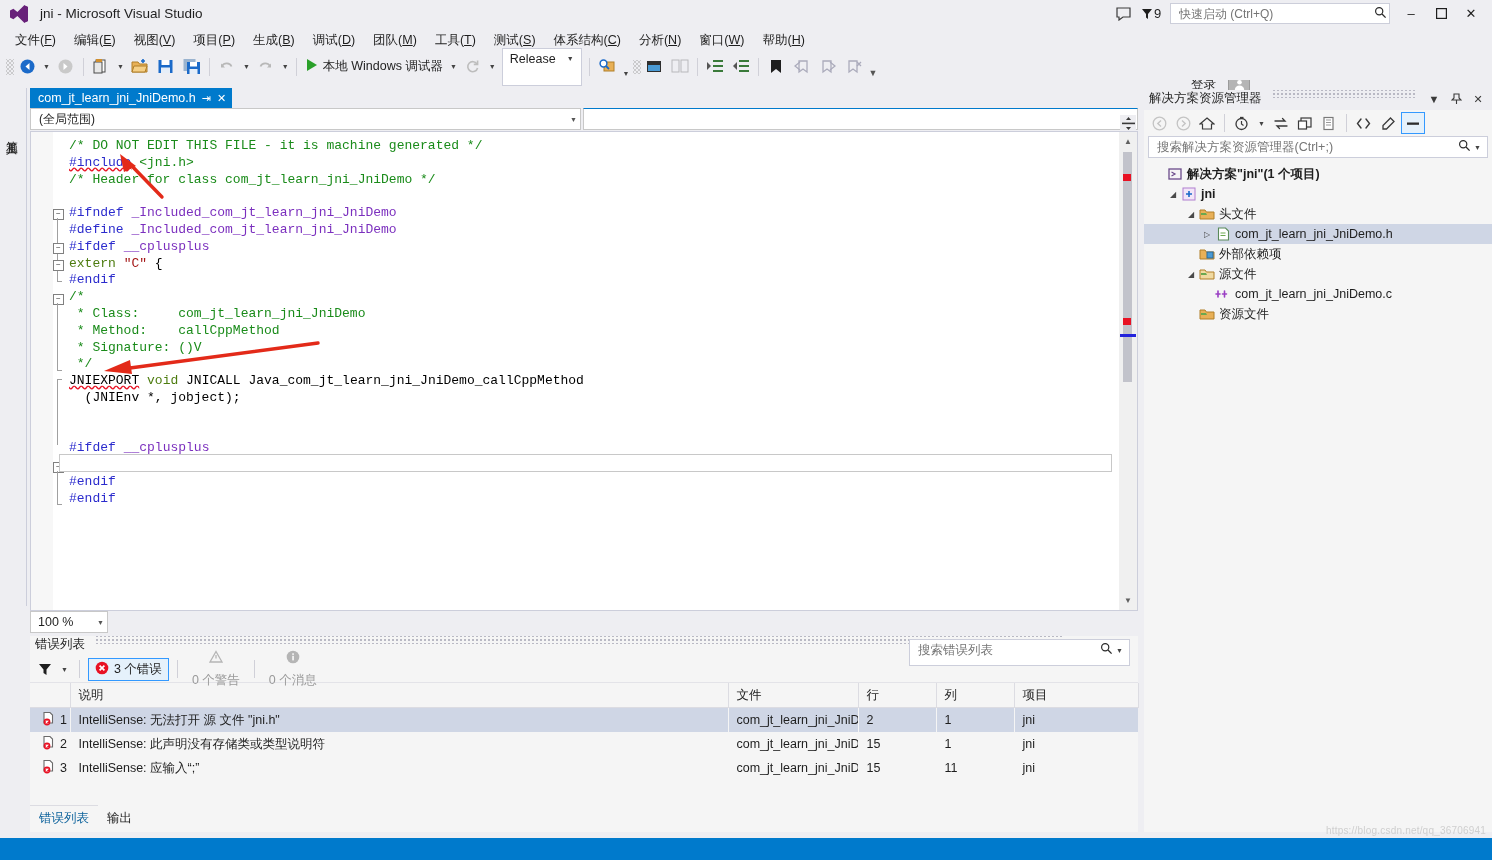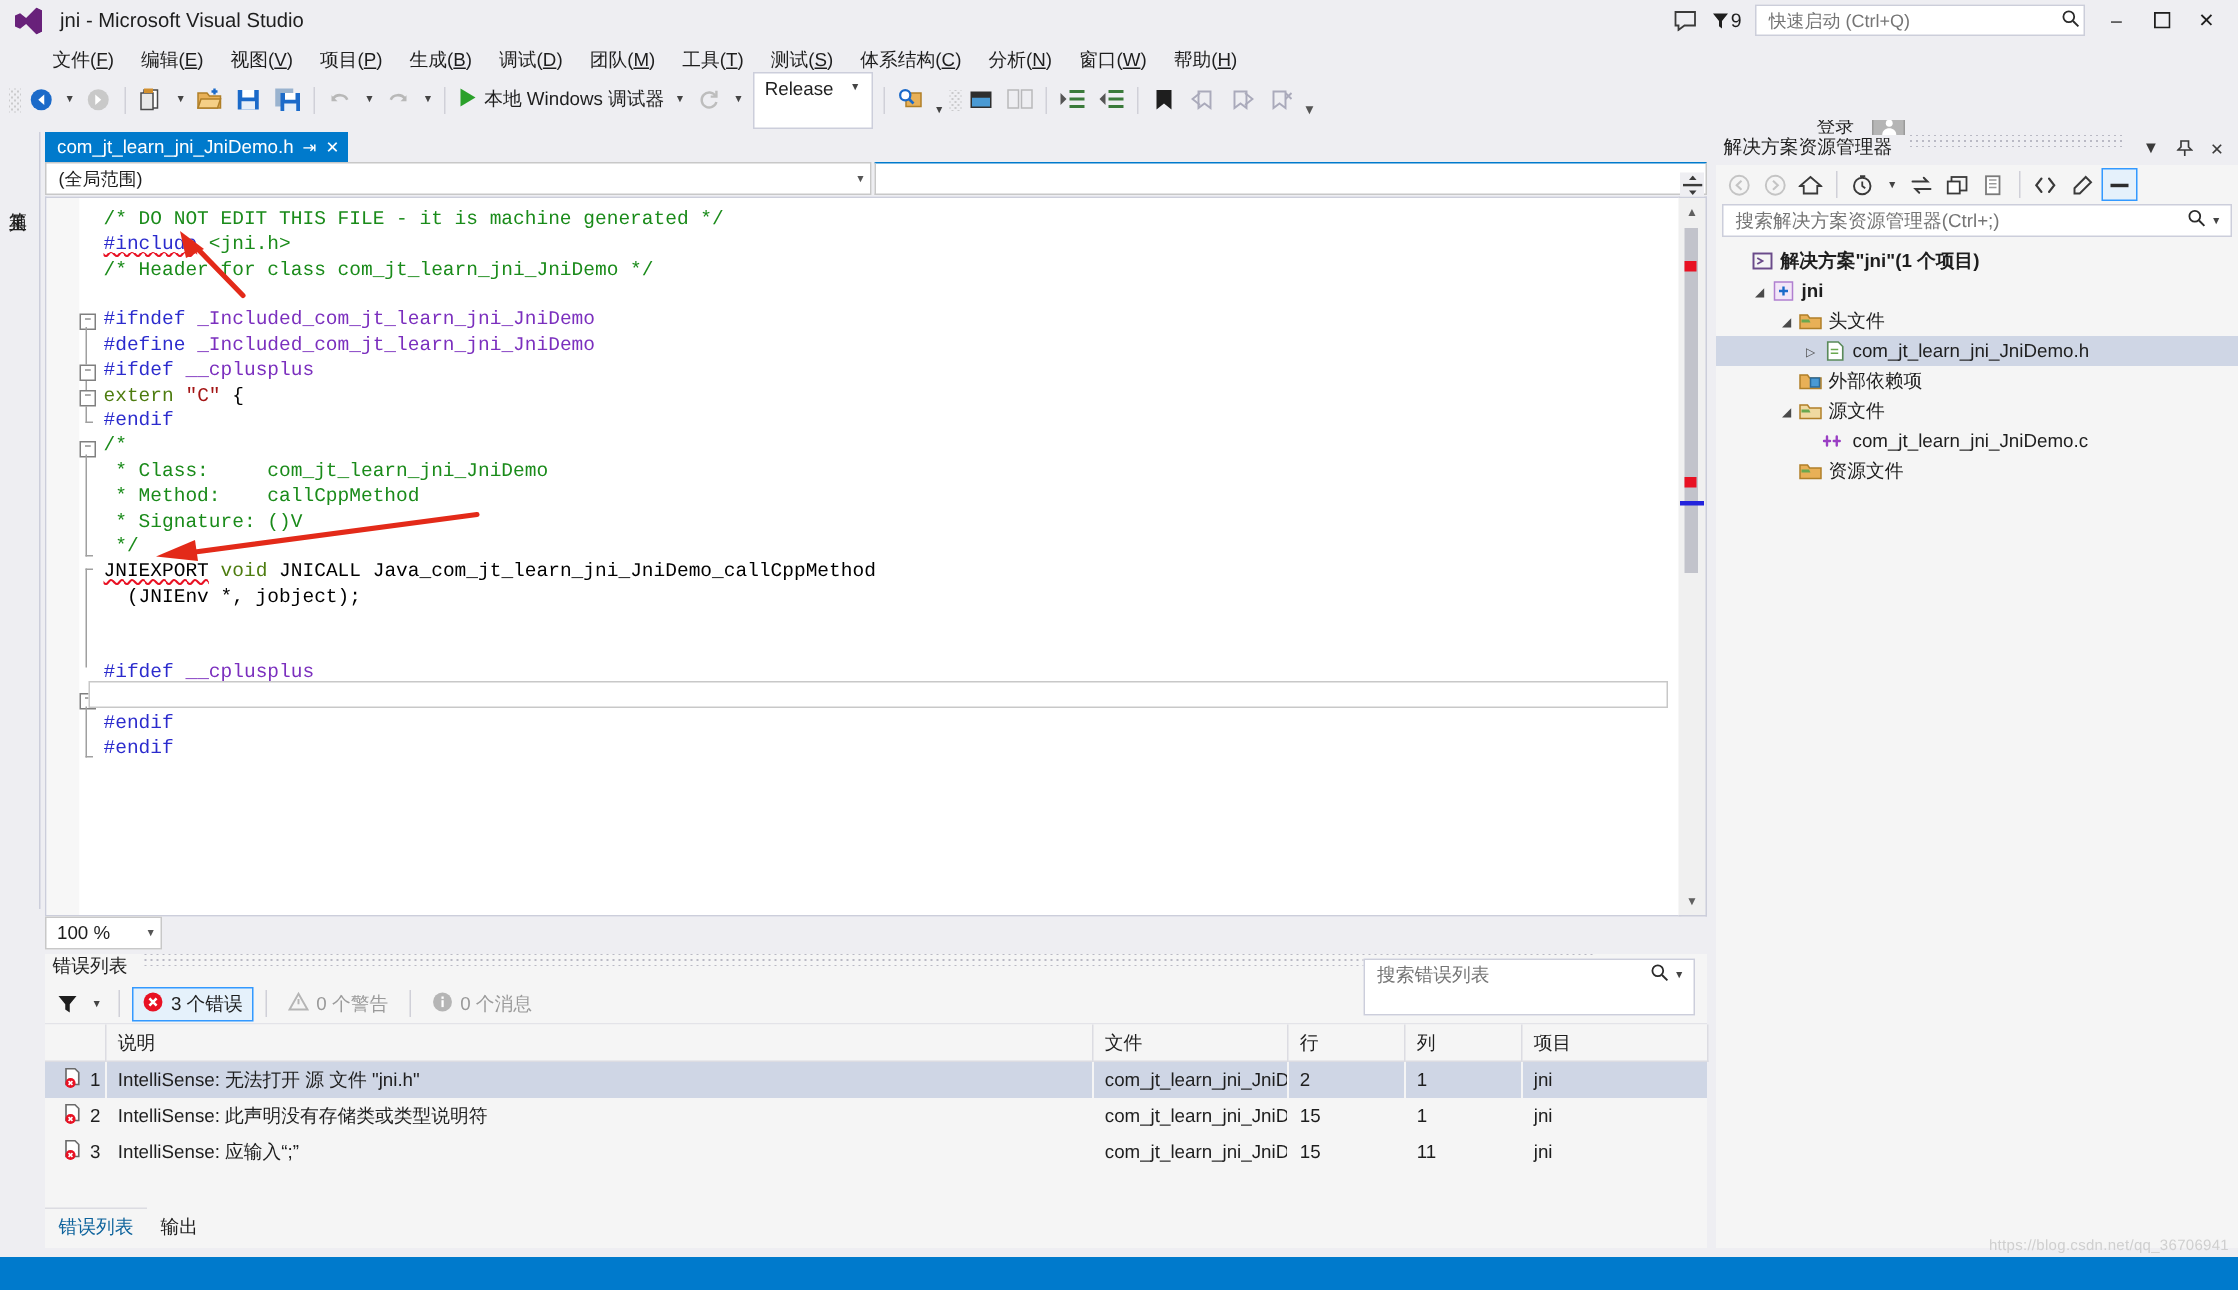--- a/index.html
+++ b/index.html
@@ -30,21 +30,21 @@
   }
   .quick-launch input {
     border:0; outline:0; flex:1; font-size:12px; color:#717171;
     font-family:"Liberation Sans", sans-serif; background:transparent;
   }
   .win-btn { width:30px; height:27px; display:flex; align-items:center; justify-content:center; font-size:13px; color:#1e1e1e; }
 
   
   .menubar {
     position:absolute; left:0; top:27px; width:1260px; height:26px;
-    display:flex; align-items:center; background:#eeeef2;padding-left:20px;
+    display:flex; align-items:center; background:#eeeef2;
   }
   .menu-item { padding:3px 9px; font-size:12.5px; color:#1e1e1e; white-space:nowrap; }
   .menu-item u { text-decoration:underline; }
   .menubar-right { position:absolute; right:4px; top:0; height:26px; display:flex; align-items:center;margin-top:44px; }
   .signin { font-size:12.5px; color:#1e1e1e; padding:0 12px; }
   .account-icon {
     width:20px; height:20px; background:#b5b5b5; border:1px solid #9a9a9a;
     display:flex; align-items:center; justify-content:center; margin-right:6px;
   }
 
@@ -171,24 +171,24 @@
   .tw { width:14px; display:flex; align-items:center; justify-content:center; font-size:8px; color:#4a4a4a; }
   .ticon { width:18px; display:flex; align-items:center; justify-content:center; margin-right:3px; }
   .bold { font-weight:bold; }
 
   
   .errdock { position:absolute; left:30px; top:636px; width:1108px; height:196px; background:#f5f5f5; }
   .err-toolbar { height:26px; display:flex; align-items:center; padding-left:6px; gap:4px; border-bottom:1px solid #e3e3e8; }
   .filter-ico { width:18px; height:18px; display:flex; align-items:center; justify-content:center; }
   .sev-btn { display:flex; align-items:center; gap:5px; padding:2px 6px; font-size:12.5px; }
   .sev-btn.active { border:1px solid #3399ff; background:#e5f1fb; }
-  .sev-dim { color:#9a9a9a; }
+  .sev-dim { color:#9a9a9a;flex-direction:column; }
   .err-search {
     position:absolute; right:8px; top:3px; width:210px; height:20px;
-    border:1px solid #cccedb; background:#fff; display:flex; align-items:center; padding:0 3px 16px 6px;
+    border:1px solid #cccedb; background:#fff; display:flex; align-items:center; padding:0 3px 5px 6px;
   }
   .err-search input { flex:1; border:0; outline:0; font-size:12.5px; color:#717171; background:transparent;
                       font-family:"Liberation Sans", sans-serif; }
   .err-table { width:100%; border-collapse:collapse; table-layout:fixed; }
   .err-table th {
     background:#f5f5f5; border-right:1px solid #dcdce2; border-bottom:1px solid #dcdce2;
     font-weight:normal; font-size:12.5px; text-align:left; padding:3px 0 3px 8px; height:18px; color:#1e1e1e;
   }
   .err-table td {
     font-size:12.5px; padding:2px 0 2px 8px; height:20px; color:#1e1e1e;

